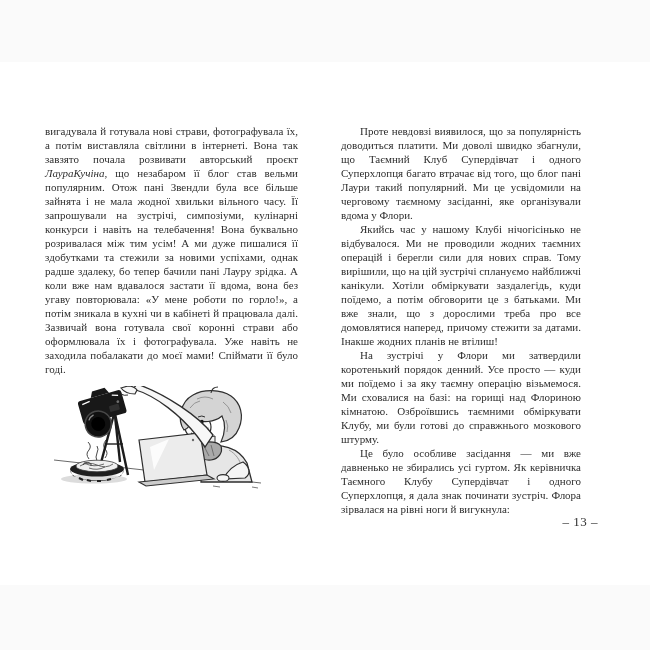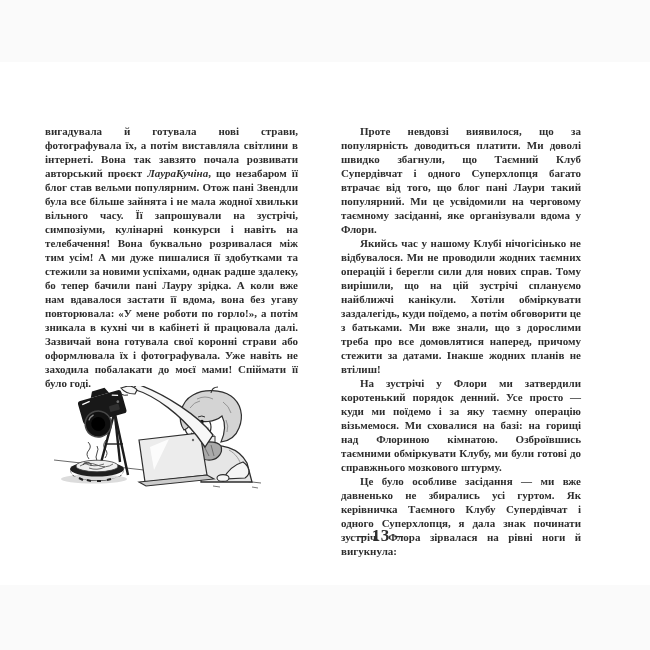--- a/index.html
+++ b/index.html
@@ -4,40 +4,39 @@
 <style>
   html,body{margin:0;padding:0;}
   body{
     width:650px;height:650px;position:relative;overflow:hidden;
     background:#fafafa;
     font-family:"Liberation Serif", serif;
   }
   .spread{
     position:absolute;left:0;top:62px;width:650px;height:523px;
     background:#ffffff;
-    font-weight:bold;
   }
   .page{position:absolute;top:0;height:523px;}
   .page-left{left:0;width:325px;}
   .page-right{left:325px;width:325px;}
   .body-text{
     position:absolute;
     font-size:11px;line-height:14px;color:#2e2e2e;
     text-align:justify;
   }
   .col-left{left:45px;top:62px;width:253px;}
   .col-right{left:16px;top:62px;width:240px;}
   .body-text p{margin:0;text-indent:19px;}
   .body-text p.no-indent{text-indent:0;}
   .illustration{
     position:absolute;left:53px;top:324px;width:214px;height:116px;
   }
   .page-number{
-    position:absolute;left:33px;top:464px;width:240px;
-    text-align:left;font-size:17px;color:#2e2e2e;
+    position:absolute;left:33px;top:452px;width:240px;
+    text-align:right;font-size:13px;color:#2e2e2e;
     letter-spacing:0.5px;
   }
   i{font-style:italic;}
 </style>
 </head>
 <body>
 
 <div class="spread">
 
   <div class="page page-left">

